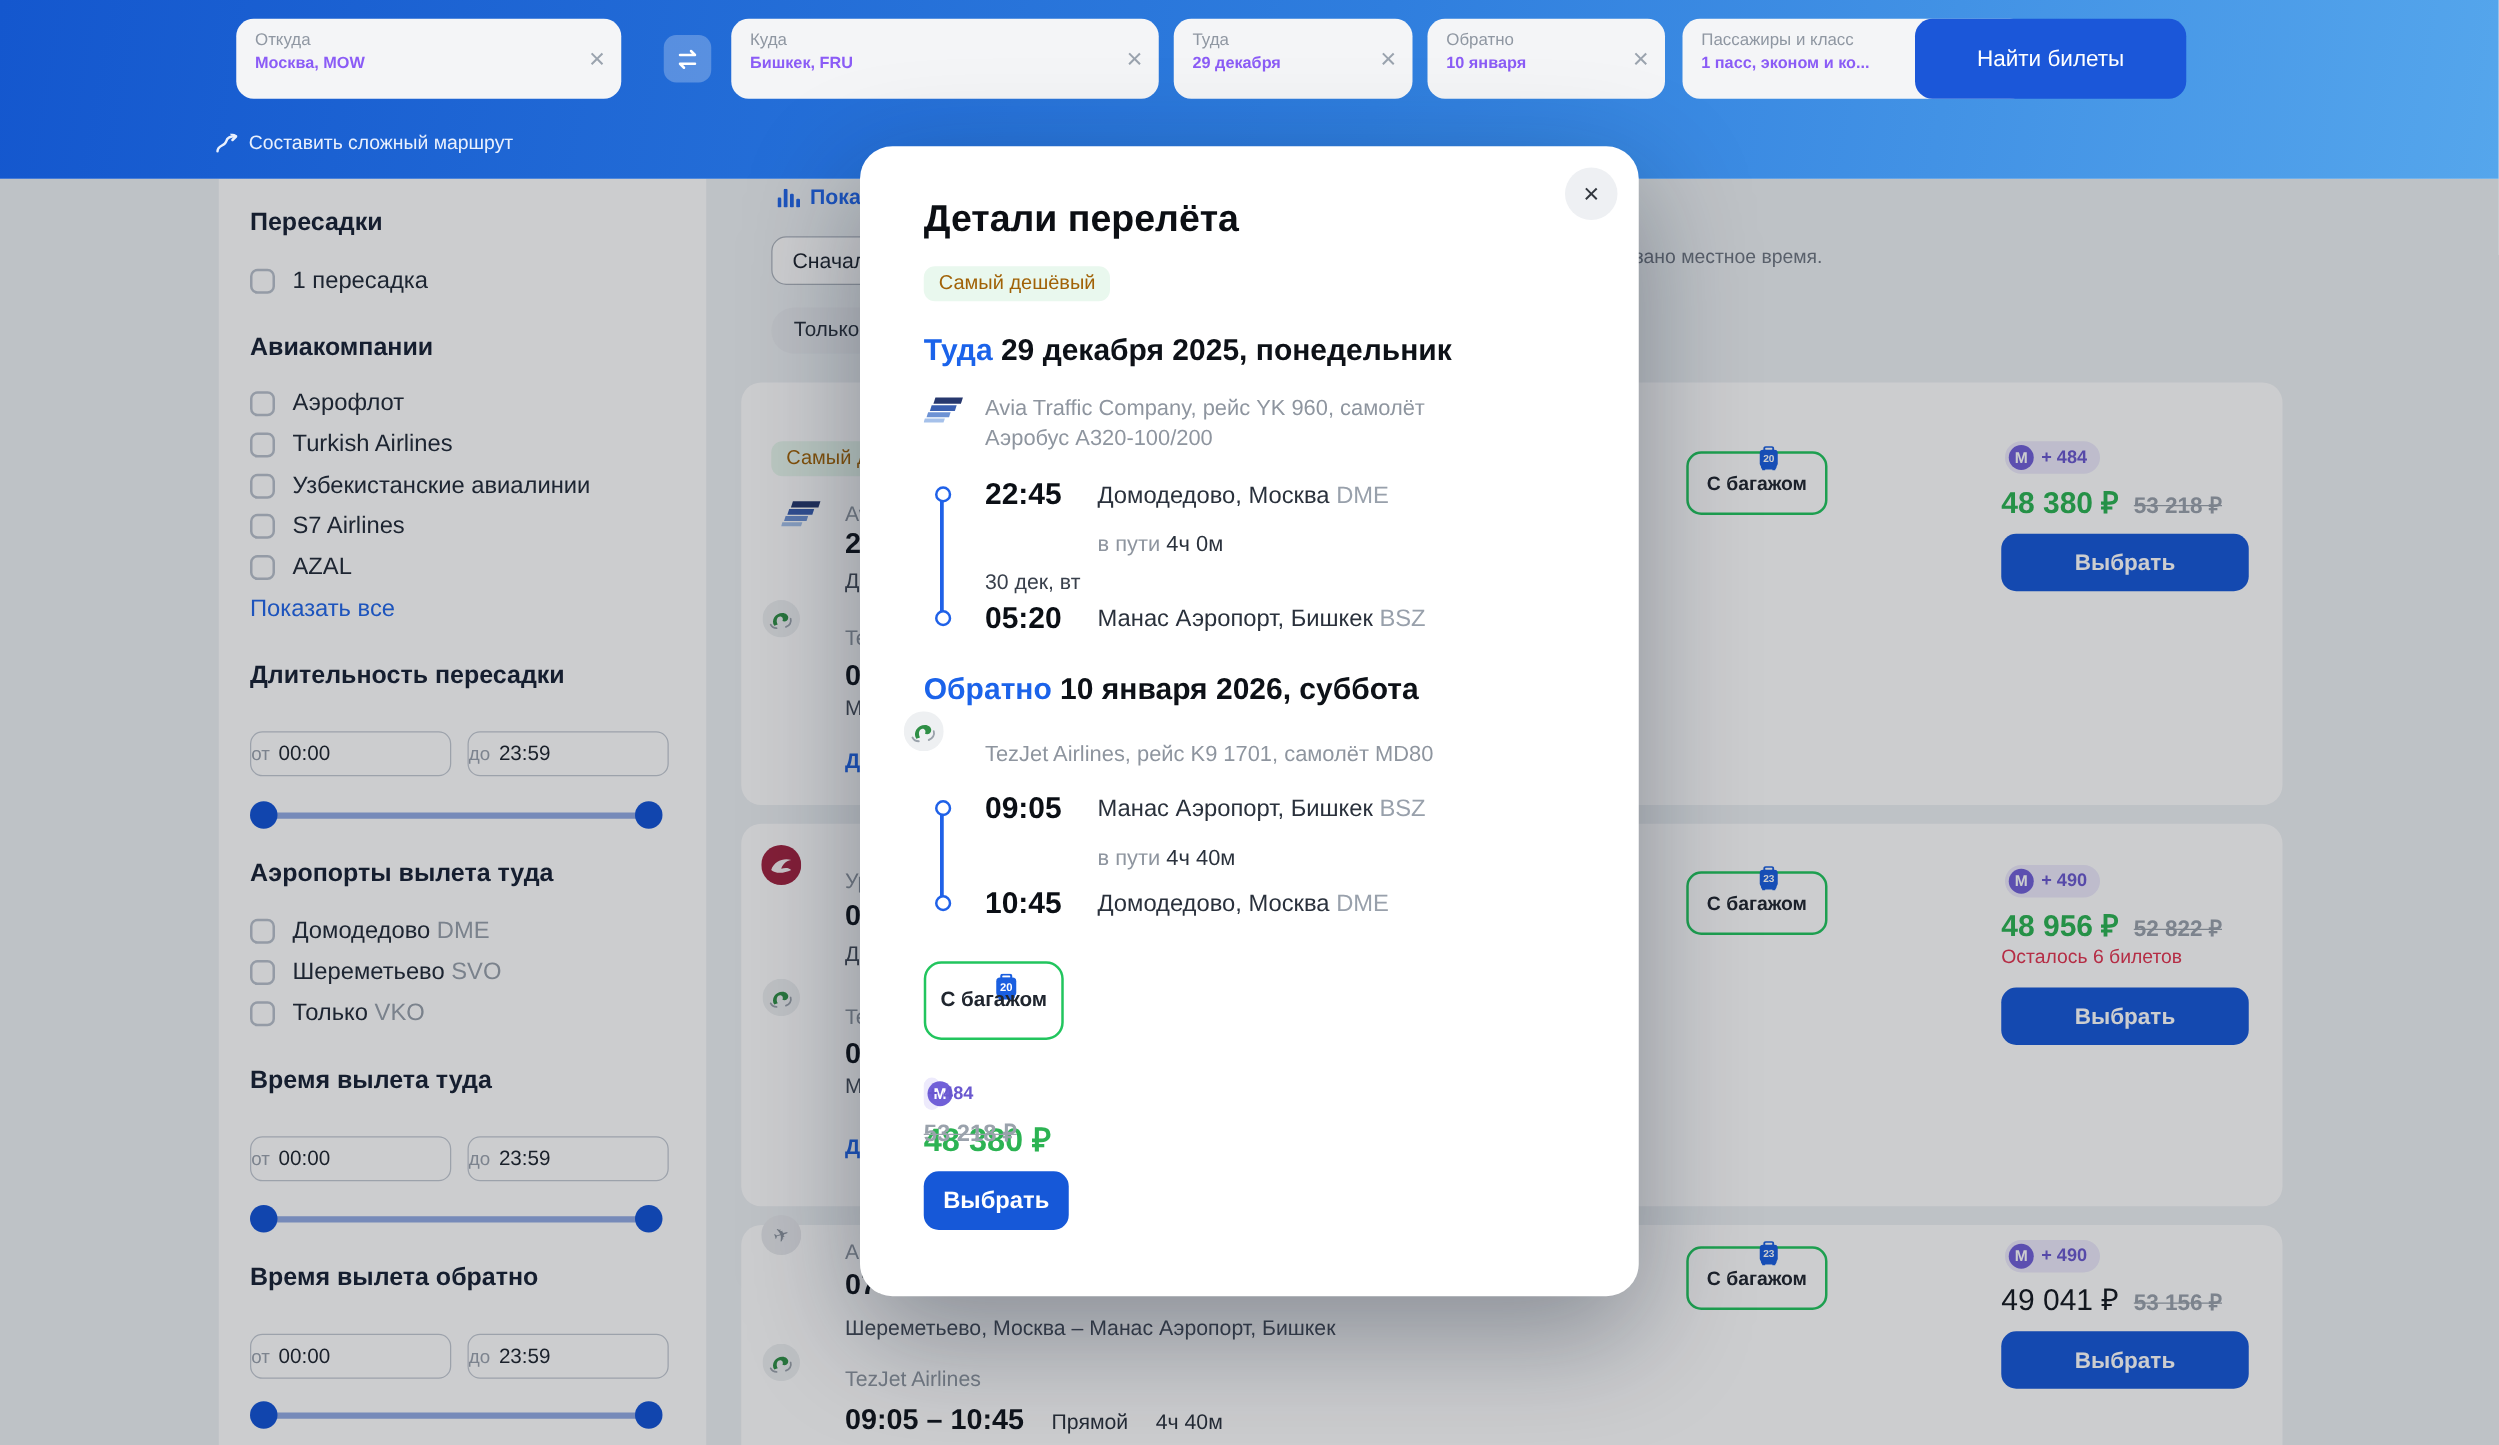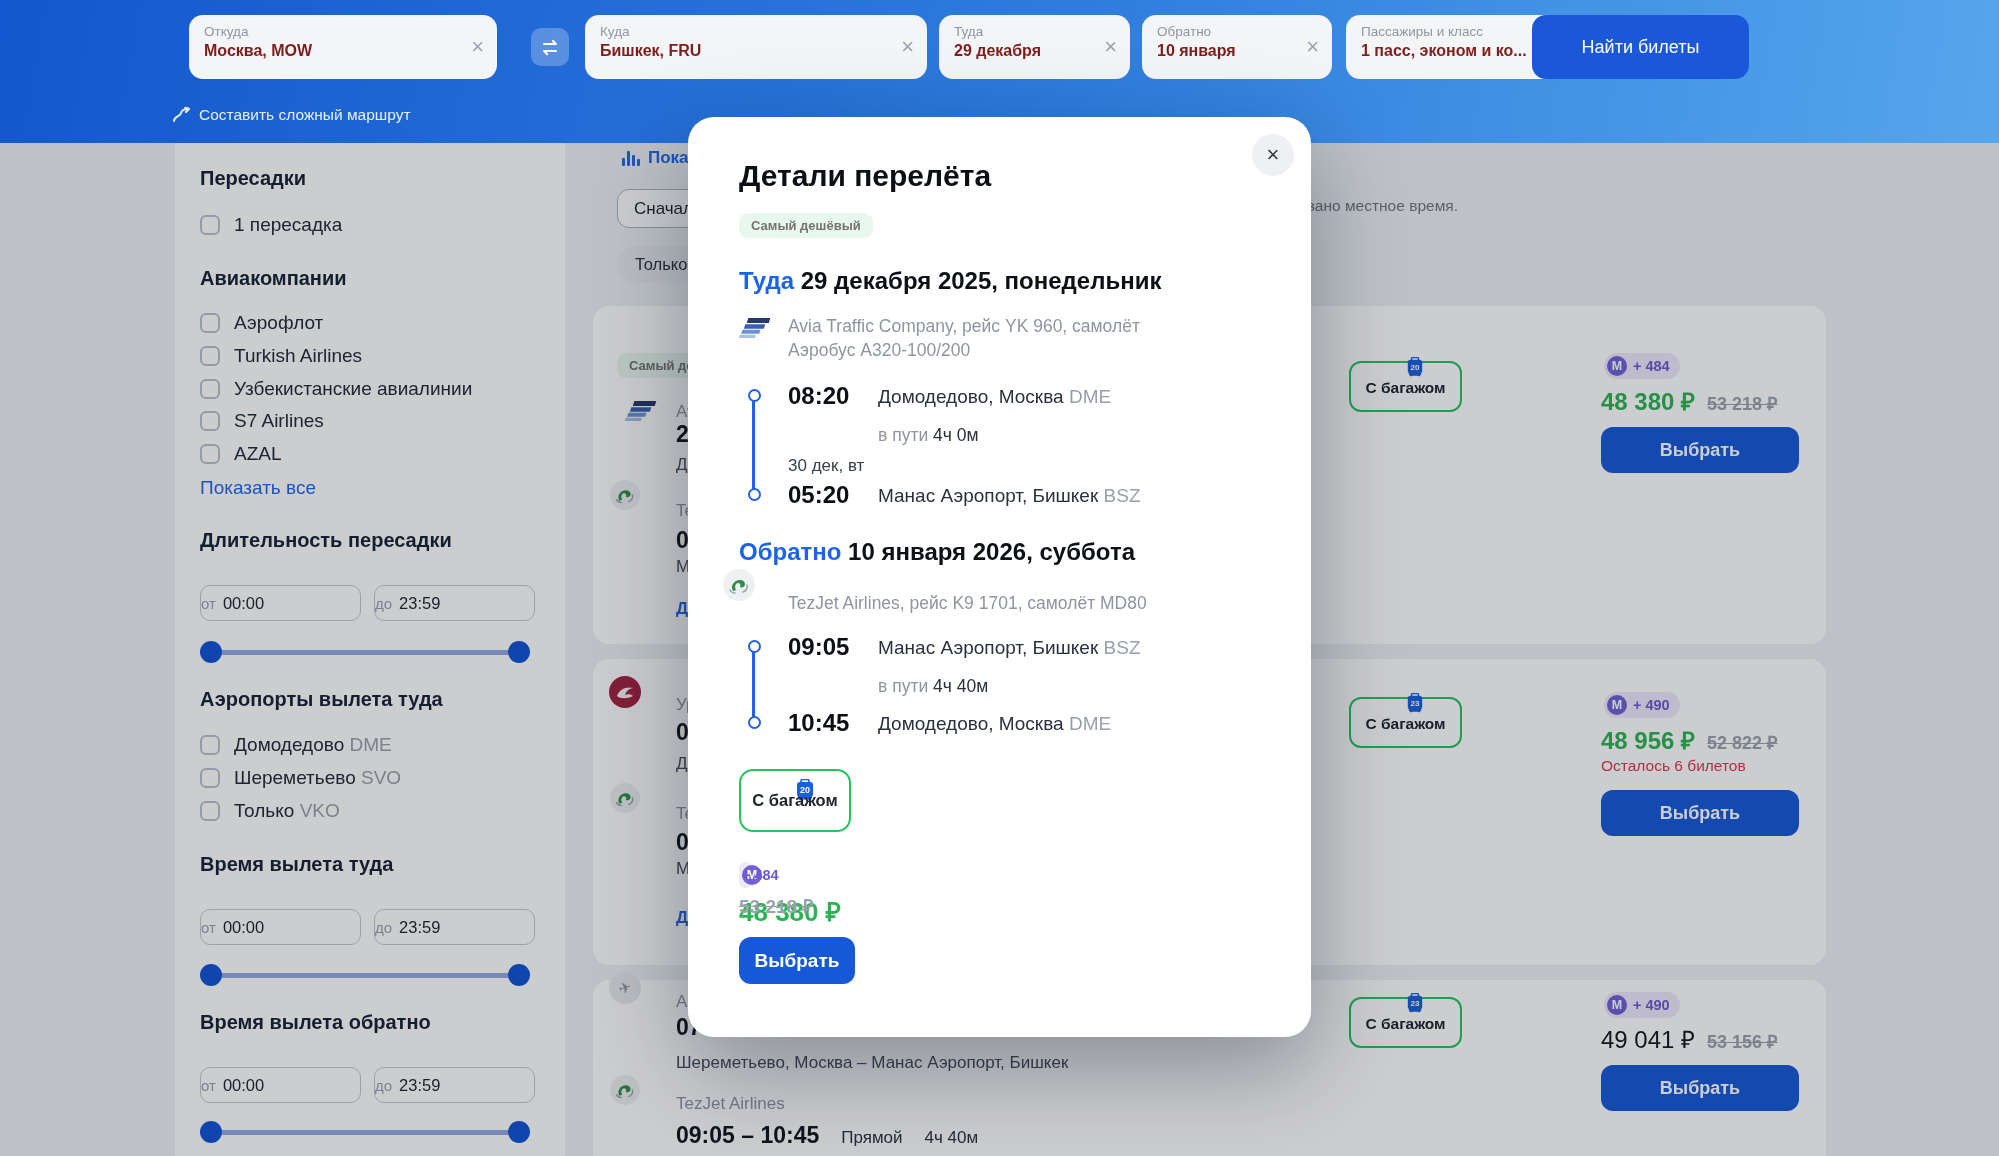--- a/index.html
+++ b/index.html
@@ -4,21 +4,21 @@
 <style>
   html,body{margin:0;padding:0}
   body{width:1999px;height:1156px;position:relative;overflow:hidden;
        font-family:"Liberation Sans",sans-serif;background:#eef1f4;-webkit-font-smoothing:antialiased}
   
   .header{position:absolute;left:0;top:0;width:1999px;height:143px;z-index:10;
           background:linear-gradient(100deg,#1457ce 0%,#2f7ede 55%,#55a6ec 100%)}
   .field{position:absolute;top:15px;height:64px;background:#f4f5f7;border-radius:14px;
          box-sizing:border-box;padding:9px 43px 9px 15px}
   .field-label{font-size:13.5px;color:#8f97a2;display:block}
-  .field-value{font-size:16px;color:#7f1d1d;font-weight:600;display:block;margin-top:3px;white-space:nowrap}
+  .field-value{font-size:13px;color:#8b5cf6;font-weight:600;display:block;margin-top:3px;white-space:nowrap}
   .clear-x{position:absolute;right:13px;top:50%;transform:translateY(-50%);
            color:#9aa3ae;font-size:22px;line-height:1;font-weight:400}
   .swap-btn{position:absolute;left:531px;top:28px;width:38px;height:38px;border-radius:10px;
             background:rgba(255,255,255,.25);display:flex;align-items:center;justify-content:center}
   .search-btn{position:absolute;left:1532px;top:15px;width:217px;height:64px;border-radius:14px;
               background:#1b57d9;color:#fff;font-size:18px;font-weight:400;
               display:flex;align-items:center;justify-content:center;cursor:pointer}
   .complex-link{position:absolute;left:172px;top:106px;color:#e9f0fd;font-size:15.5px;
                 display:flex;gap:9px;align-items:center}
   
@@ -45,21 +45,21 @@
   .chart-link{position:absolute;left:29px;top:5px;display:flex;align-items:center;gap:8px;
               color:#2166e8;font-size:17px;font-weight:600}
   .sort-box{position:absolute;left:24px;top:46px;width:240px;height:39px;border:1.5px solid #aeb4bd;
             border-radius:12px;background:#fff;display:flex;align-items:center;padding-left:16px;
             box-sizing:border-box;font-size:17px;color:#1d242e}
   .chip{position:absolute;left:24px;top:103px;height:37px;border-radius:19px;background:#e8ebef;
         display:flex;align-items:center;padding:0 18px;font-size:16.5px;color:#2a323e}
   .local-note{position:absolute;top:54px;right:368px;font-size:15.5px;color:#6d7580;white-space:nowrap}
   .card{position:absolute;left:0;width:1233px;background:#fff;border-radius:16px}
   .card *{position:absolute}
-  .badge-green{background:#e9f8ee;color:#737373;font-size:13px;font-weight:700;
+  .badge-green{background:#e9f8ee;color:#a16207;font-size:16px;font-weight:400;
                padding:5px 12px;border-radius:9px;white-space:nowrap}
   .leg-air{font-size:17px;color:#8e96a0;white-space:nowrap}
   .leg-time{font-size:23px;font-weight:800;color:#10151c;white-space:nowrap}
   .leg-route{font-size:17px;color:#454d59;white-space:nowrap}
   .leg-extra{font-size:17px;color:#2a323e}
   .details-link{color:#2166e8;font-size:17px;font-weight:600;white-space:nowrap}
   .logo{display:flex;align-items:center;justify-content:center}
   .bag-badge{border:2px solid #22c55e;border-radius:12px;background:#fff;box-sizing:border-box;
              display:flex;flex-direction:column;align-items:center;justify-content:center;gap:2px}
   .bag-icons{position:static;display:flex;gap:8px;align-items:flex-end}
@@ -427,21 +427,21 @@
     </g>
       </svg>
   </div>
   <div class="m-air" style="top:197px">
     <span style="position:static;display:block">Avia Traffic Company, рейс YK 960, самолёт</span>
     <span style="position:static;display:block">Аэробус A320-100/200</span>
   </div>
   <div class="tl-dot" style="top:272px"></div>
   <div class="tl-line" style="top:283px;height:90px"></div>
   <div class="tl-dot" style="top:371px"></div>
-  <div class="m-time" style="top:265px">08:20</div>
+  <div class="m-time" style="top:265px">22:45</div>
   <div class="m-place" style="top:269px">
     <span style="position:static">Домодедово, Москва</span>
     <span class="code" style="position:static">DME</span>
   </div>
   <div class="m-dur" style="top:308px">
     <span class="dur-label">в пути</span>
     <span class="dur-val">4ч 0м</span>
   </div>
   <div class="m-date" style="top:339px">30 дек, вт</div>
   <div class="m-time" style="top:364px">05:20</div>

